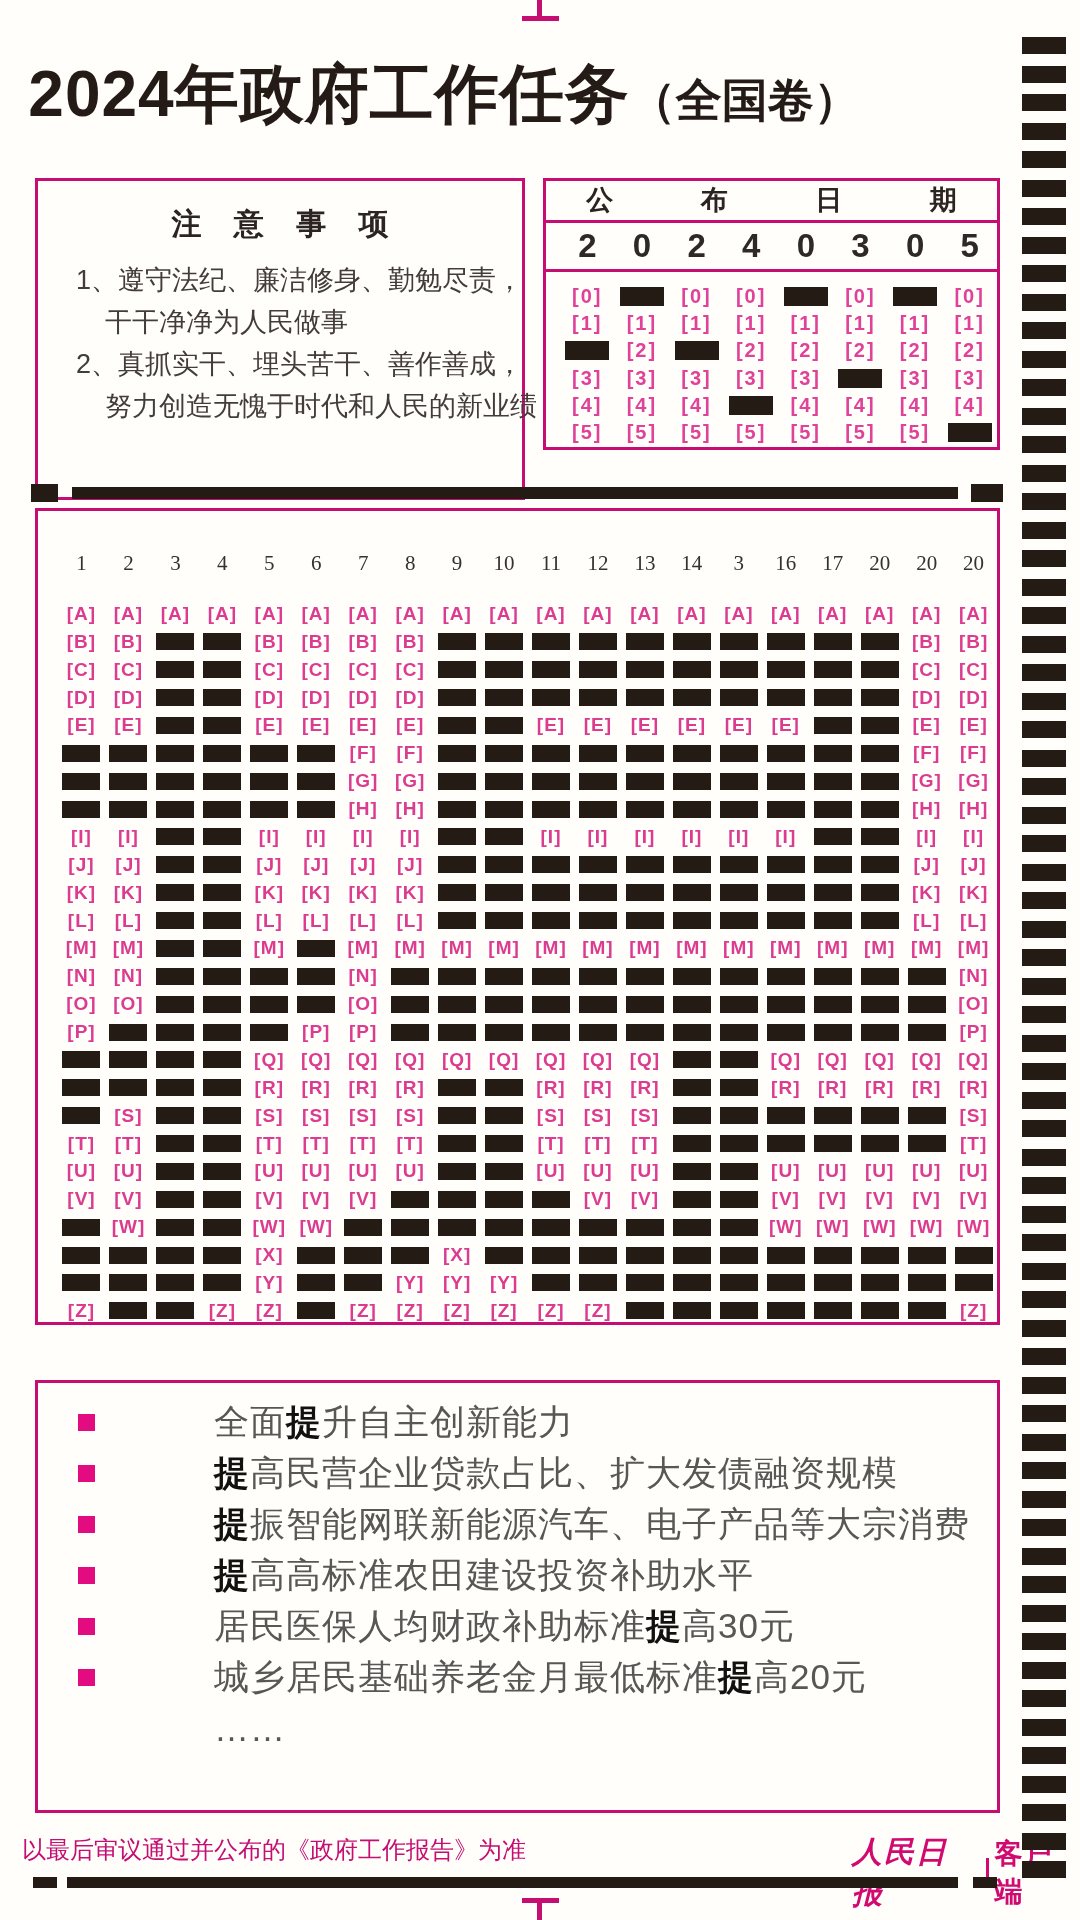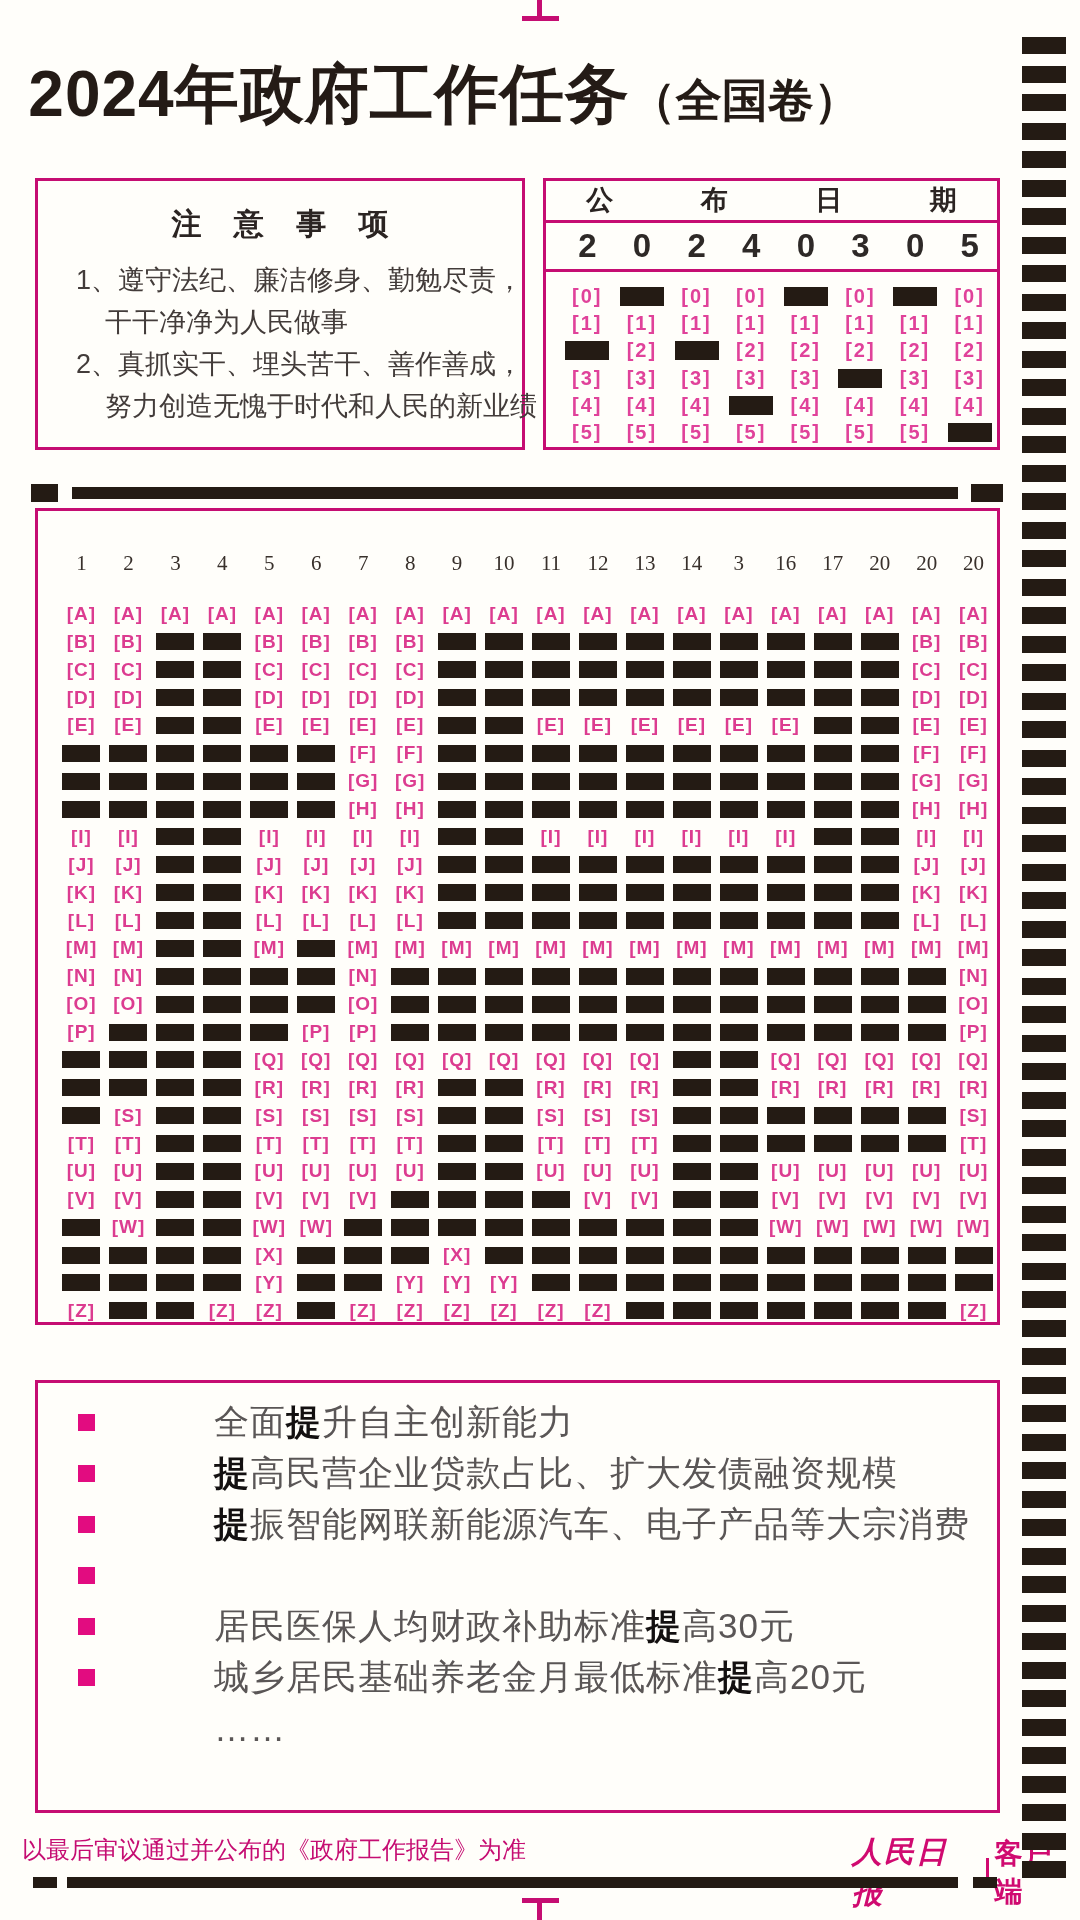--- a/index.html
+++ b/index.html
@@ -8,21 +8,21 @@
   .abs{position:absolute;}
   
   .reg{position:absolute;background:#c50d72;}
   
   #title{position:absolute;top:52px;left:0;width:888px;text-align:center;color:#241b16;
          font-weight:bold;line-height:84px;white-space:nowrap;}
   #title .main{font-size:64px;letter-spacing:1px;}
   #title .paren{font-size:46px;}
   
   .pinkbox{position:absolute;border:3px solid #c50d72;background:#fffefa;box-sizing:border-box;}
-  #notice-box{left:35px;top:178px;width:490px;height:272px;}
+  #notice-box{left:35px;top:178px;width:490px;height:322px;}
   #notice-title{margin-top:23px;text-align:center;font-size:30px;font-weight:bold;color:#2b2422;letter-spacing:12px;text-indent:12px;}
   #notice-lines{margin-top:14px;padding-left:38px;font-size:27px;color:#433c3a;}
   #notice-lines .lead{line-height:42px;white-space:nowrap;}
   #notice-lines .cont{line-height:42px;padding-left:29px;white-space:nowrap;}
   #date-box{left:543px;top:178px;width:457px;height:272px;}
   #date-header{height:39px;line-height:39px;border-bottom:3px solid #c50d72;text-align:center;
                font-size:27px;font-weight:bold;color:#2b2422;letter-spacing:40px;text-indent:40px;white-space:nowrap;}
   #date-digits{height:46px;border-bottom:3px solid #c50d72;display:flex;padding-left:14px;}
   #date-digits .dcell{width:56px;text-align:center;line-height:46px;font-size:33px;font-weight:bold;color:#2e2927;}
   #date-bubble-rows{padding-top:11px;}
@@ -1358,20 +1358,21 @@
       <div class="task-row">
         <span class="task-bullet"></span>
         <span class="task-text"><b>提</b>高民营企业贷款占比、扩大发债融资规模</span>
       </div>
       <div class="task-row">
         <span class="task-bullet"></span>
         <span class="task-text"><b>提</b>振智能网联新能源汽车、电子产品等大宗消费</span>
       </div>
       <div class="task-row">
         <span class="task-bullet"></span>
+        <span class="task-text"><b>提</b>高高标准农田建设投资补助水平</span>
       </div>
       <div class="task-row">
         <span class="task-bullet"></span>
         <span class="task-text">居民医保人均财政补助标准<b>提</b>高30元</span>
       </div>
       <div class="task-row">
         <span class="task-bullet"></span>
         <span class="task-text">城乡居民基础养老金月最低标准<b>提</b>高20元</span>
       </div>
       <div class="task-row">

